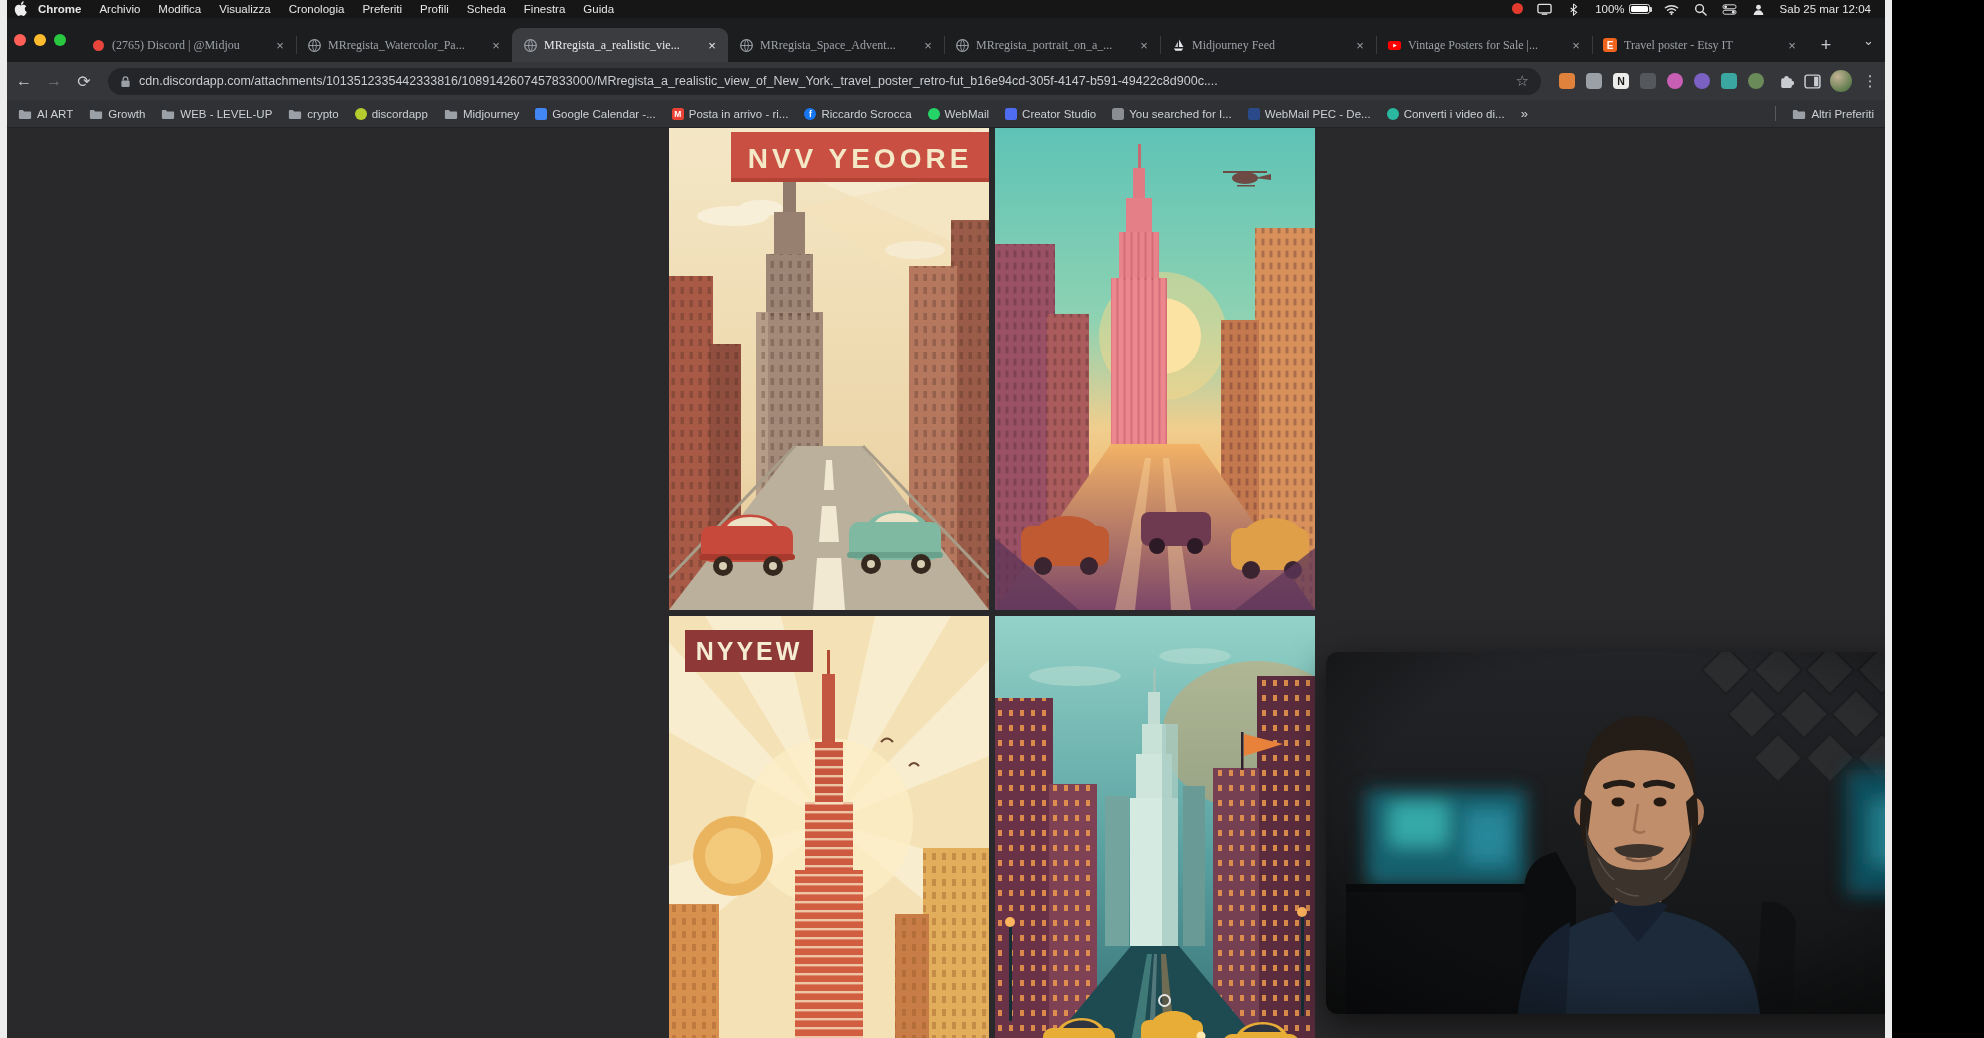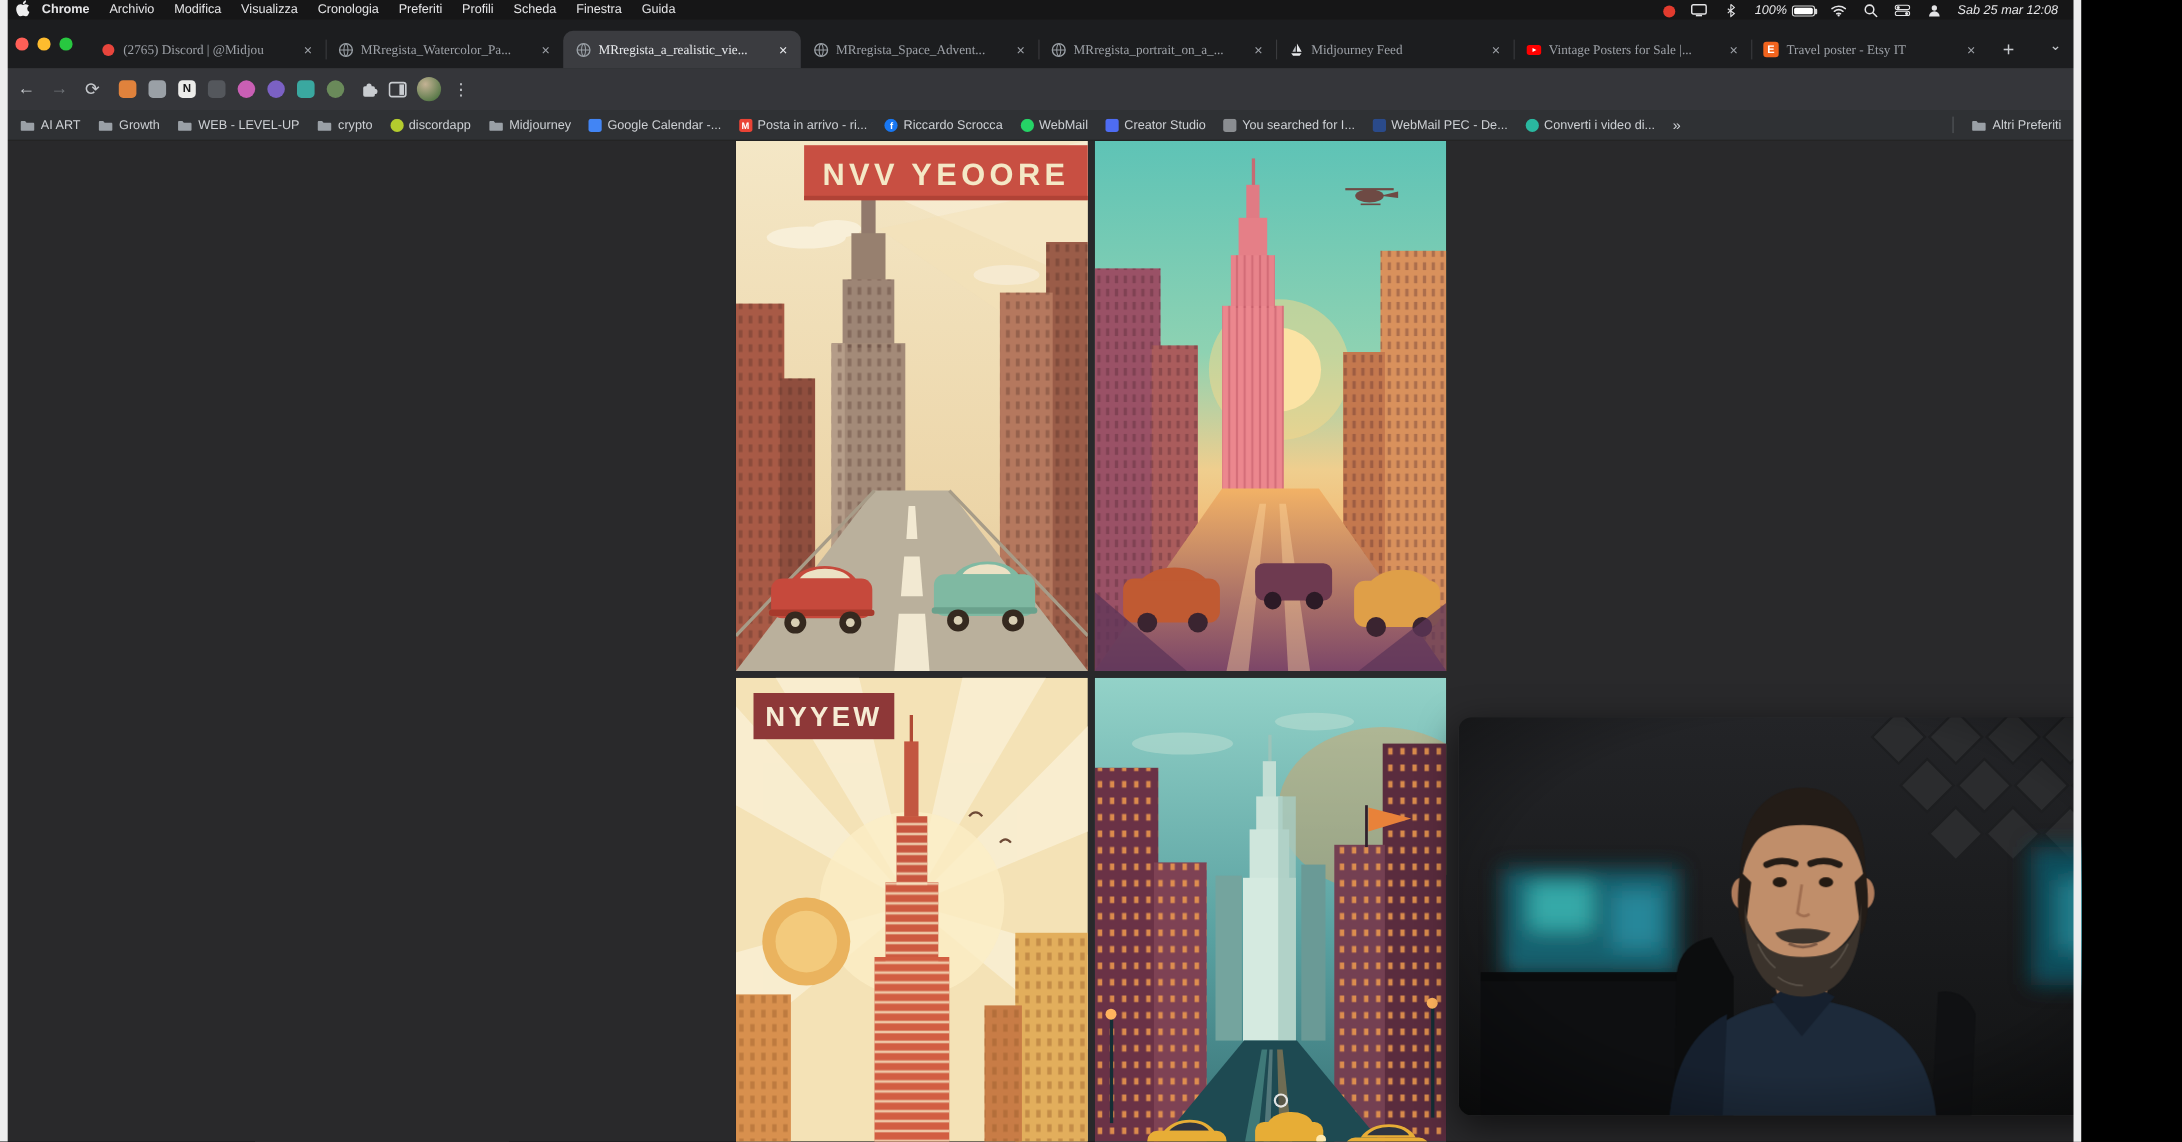--- a/index.html
+++ b/index.html
@@ -95,21 +95,21 @@
         <span class="menu-item">Modifica</span>
         <span class="menu-item">Visualizza</span>
         <span class="menu-item">Cronologia</span>
         <span class="menu-item">Preferiti</span>
         <span class="menu-item">Profili</span>
         <span class="menu-item">Scheda</span>
         <span class="menu-item">Finestra</span>
         <span class="menu-item">Guida</span>
       </span>
     <span class="menubar-spacer"></span>
-    <span style="display:inline-flex;align-items:flex-end;font-style:italic;">
+    <span style="display:inline-flex;align-items:flex-start;">
         <span class="status-item">
           <span class="mb-dot"></span>
         </span>
         <span class="status-item">
           <svg class="mi" viewBox="0 0 16 13">
             <rect x="1" y="1" width="14" height="9" rx="1.5" fill="none" stroke="#e3e3e5" stroke-width="1.4"></rect>
             <rect x="5" y="10.8" width="6" height="1.4" fill="#e3e3e5"></rect>
           </svg>
         </span>
         <span class="status-item">
@@ -143,21 +143,21 @@
             <circle cx="12.1" cy="8.9" r="1.5" fill="#e3e3e5"></circle>
           </svg>
         </span>
         <span class="status-item">
           <svg class="mi" viewBox="0 0 14 14">
             <circle cx="7" cy="4.6" r="2.6" fill="#e3e3e5"></circle>
             <path d="M1.8 13a5.2 5.2 0 0 1 10.4 0z" fill="#e3e3e5"></path>
           </svg>
         </span>
         <span class="status-item">
-          <span class="status-label">Sab 25 mar 12:08</span>
+          <span class="status-label">Sab 25 mar 12:04</span>
         </span>
       </span>
   </div>
 
   <div class="tabstrip">
     <div class="traffic-lights">
         <span class="light" style="background: rgb(255, 95, 87);"></span>
         <span class="light" style="background: rgb(254, 188, 46);"></span>
         <span class="light" style="background: rgb(40, 200, 64);"></span>
       </div>
@@ -240,20 +240,28 @@
       </div>
     <div class="new-tab-btn">+</div>
     <div class="strip-spacer"></div>
     <div class="tab-search-btn">⌄</div>
   </div>
 
   <div class="toolbar">
     <div class="nav-btn">←</div>
     <div class="nav-btn disabled">→</div>
     <div class="nav-btn">⟳</div>
+    <div class="urlbar">
+      <svg class="lock" viewBox="0 0 12 14">
+          <path d="M3.5 6V4.5a2.5 2.5 0 0 1 5 0V6" fill="none" stroke="#9aa0a6" stroke-width="1.5"></path>
+          <rect x="1.5" y="6" width="9" height="7" rx="1.5" fill="#9aa0a6"></rect>
+        </svg>
+      <span class="url-text">cdn.discordapp.com/attachments/1013512335442333816/1089142607457833000/MRregista_a_realistic_view_of_New_York._travel_poster_retro-fut_b16e94cd-305f-4147-b591-49422c8d900c....</span>
+      <span class="star-btn">☆</span>
+    </div>
     <div class="ext-tray">
         <span class="ext-sq" style="background: rgb(224, 130, 60);"></span>
         <span class="ext-sq" style="background: rgb(154, 160, 166);"></span>
         <span class="ext-sq" style="background: rgb(236, 236, 234); color: rgb(27, 27, 27);">N</span>
         <span class="ext-sq" style="background: rgb(84, 87, 92);"></span>
         <span class="ext-dot" style="background: rgb(201, 95, 180);"></span>
         <span class="ext-dot" style="background: rgb(123, 97, 196);"></span>
         <span class="ext-sq" style="background: rgb(58, 168, 160);"></span>
         <span class="ext-dot" style="background: rgb(106, 138, 90);"></span>
       </div>

